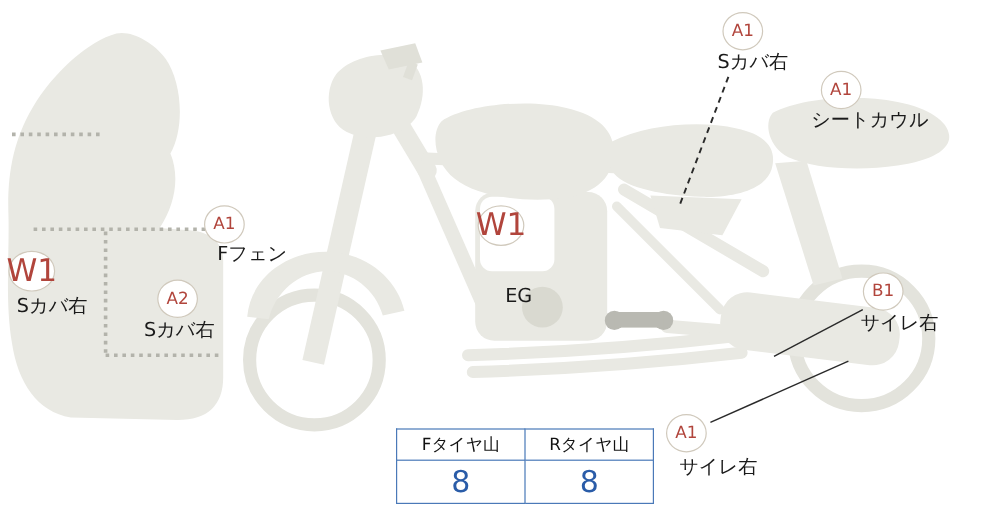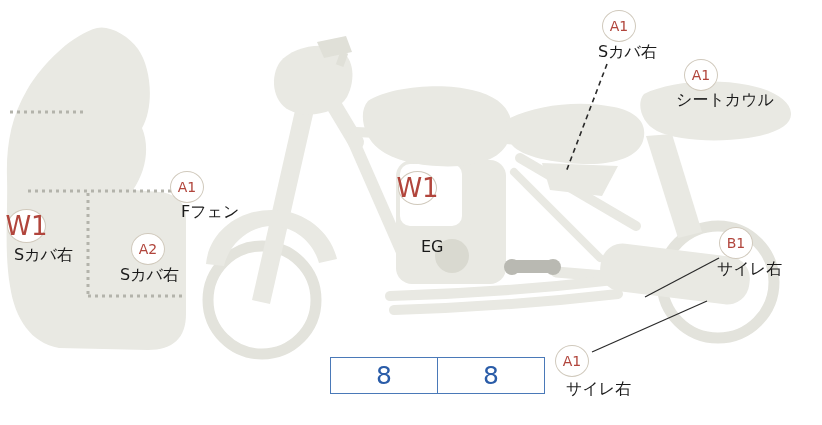--- a/index.html
+++ b/index.html
@@ -153,20 +153,24 @@
   <div class="part" style="left:676px; top:91px;">シートカウル</div>
 
   <div class="badge" style="left:719px; top:227px;">B1</div>
   <div class="part" style="left:717px; top:260px;">サイレ右</div>
 
   <div class="badge" style="left:555px; top:345px;">A1</div>
   <div class="part" style="left:566px; top:380px;">サイレ右</div>
 
   <table class="tire-table">
     <tbody>
+        <tr>
+      <th>Fタイヤ山</th>
+      <th>Rタイヤ山</th>
+    </tr>
     <tr>
       <td>8</td>
       <td>8</td>
     </tr>
   </tbody>
     </table>
 
 </div>
 
 </body></html>

